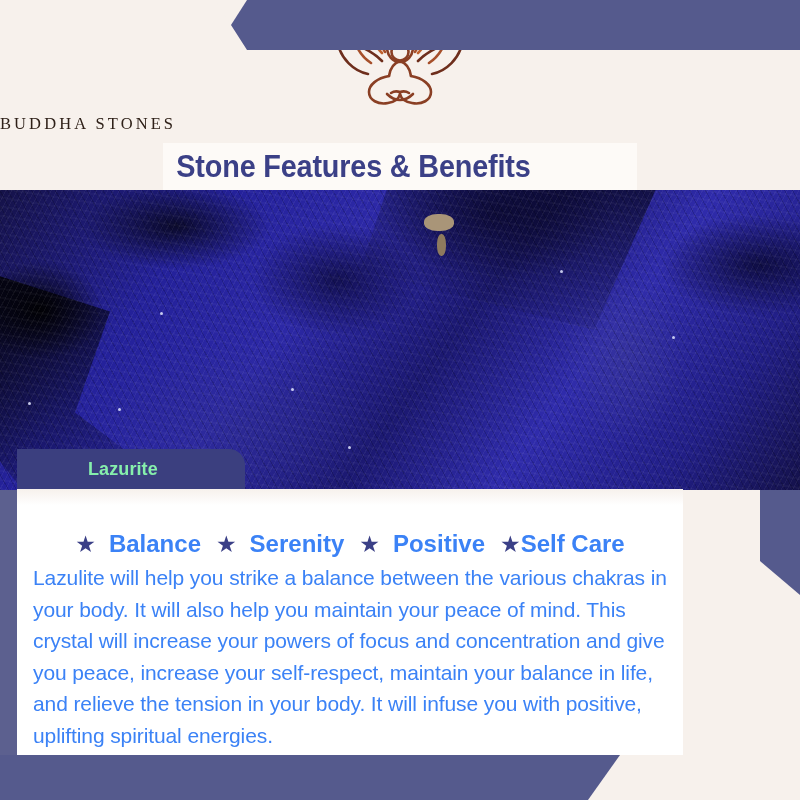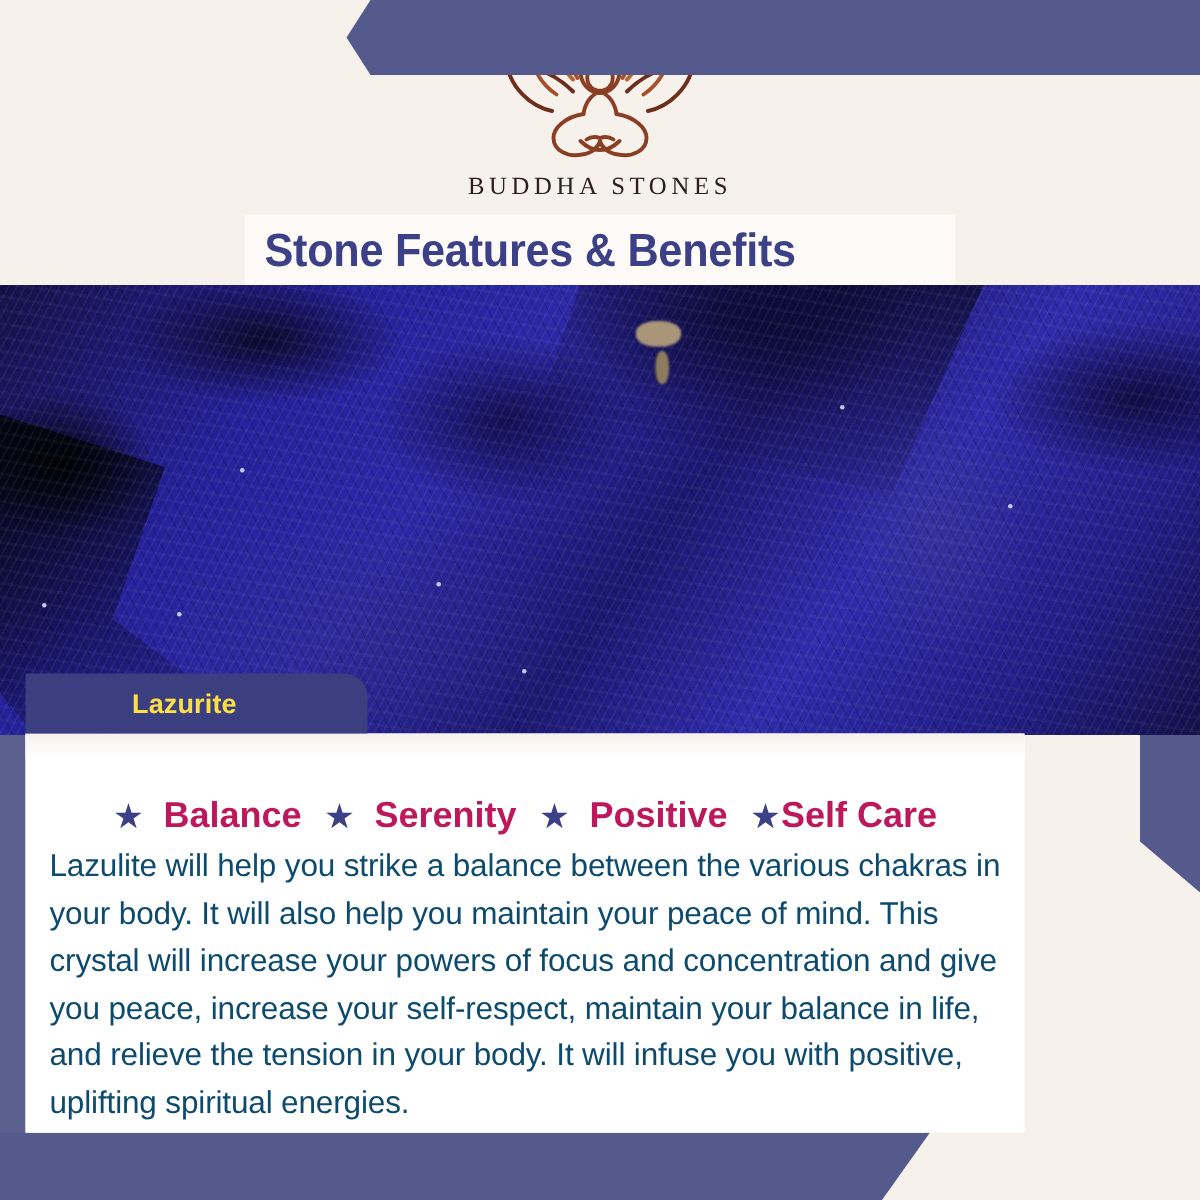--- a/index.html
+++ b/index.html
@@ -64,21 +64,21 @@
     height: 190px;
     background: #f7f1ec;
     z-index: 3;
     clip-path: polygon(0 0, 215px 0, 247px 50px, 800px 50px, 800px 100%, 0 100%);
   }
   .logo-wrap {
     position: absolute;
     top: 14px;
     left: 0;
     width: 800px;
-    text-align: center;
+    text-align: left;
   }
   .logo-mark {
     display: block;
     margin: 0 auto;
     width: 150px;
     height: 96px;
   }
   .logo-word {
     display: block;
     margin-top: 4px;
@@ -174,21 +174,21 @@
     left: 17px;
     width: 228px;
     height: 40px;
     background: #3b3f7f;
     border-top-right-radius: 16px;
     z-index: 5;
     display: flex;
     align-items: center;
   }
   .stone-tab-label {
-    color: #fde047;
+    color: #86efac;
     font-size: 18px;
     font-weight: 700;
     margin-left: 71px;
     letter-spacing: .1px;
   }
 
   
   .card {
     position: absolute;
     top: 489px;
@@ -212,42 +212,42 @@
     left: 0;
     width: 666px;
     text-align: center;
     white-space: nowrap;
     font-size: 0;
   }
   .kw {
     display: inline-block;
     font-size: 24px;
     font-weight: 700;
-    color: #be185d;
+    color: #3b82f6;
     vertical-align: middle;
   }
   .kw-star {
     display: inline-block;
     font-size: 23px;
     color: #3b4087;
     vertical-align: middle;
     line-height: 1;
   }
   .kw-gap { display: inline-block; width: 13px; }
   .kw-gap-tight { display: inline-block; width: 0px; }
   .kw-sep { display: inline-block; width: 15px; }
 
   .body-copy {
     position: absolute;
     top: 73px;
     left: 16px;
     width: 634px;
     font-size: 21px;
     line-height: 31.5px;
-    color: #0c4a6e;
+    color: #3b82f6;
     font-weight: 400;
     text-align: left;
     letter-spacing: -0.1px;
   }
 </style>
 </head>
 <body>
 
 <div id="canvas">
 

